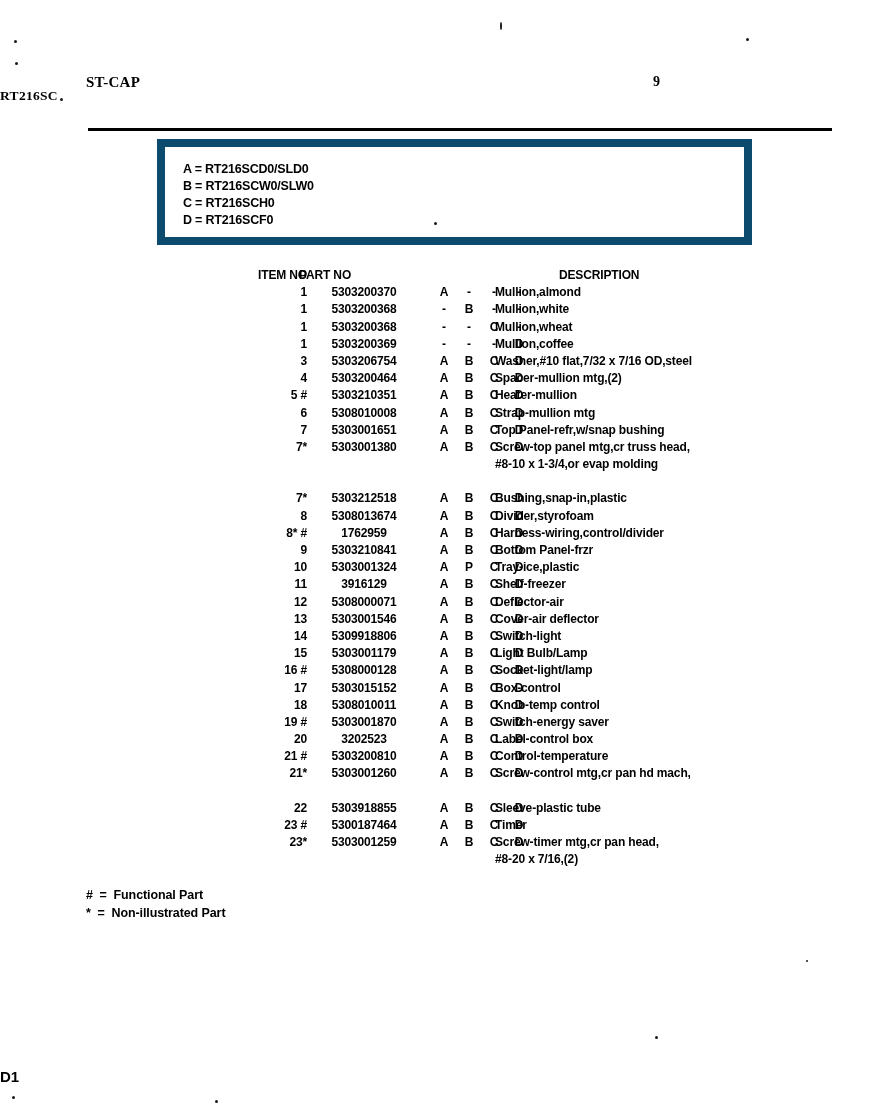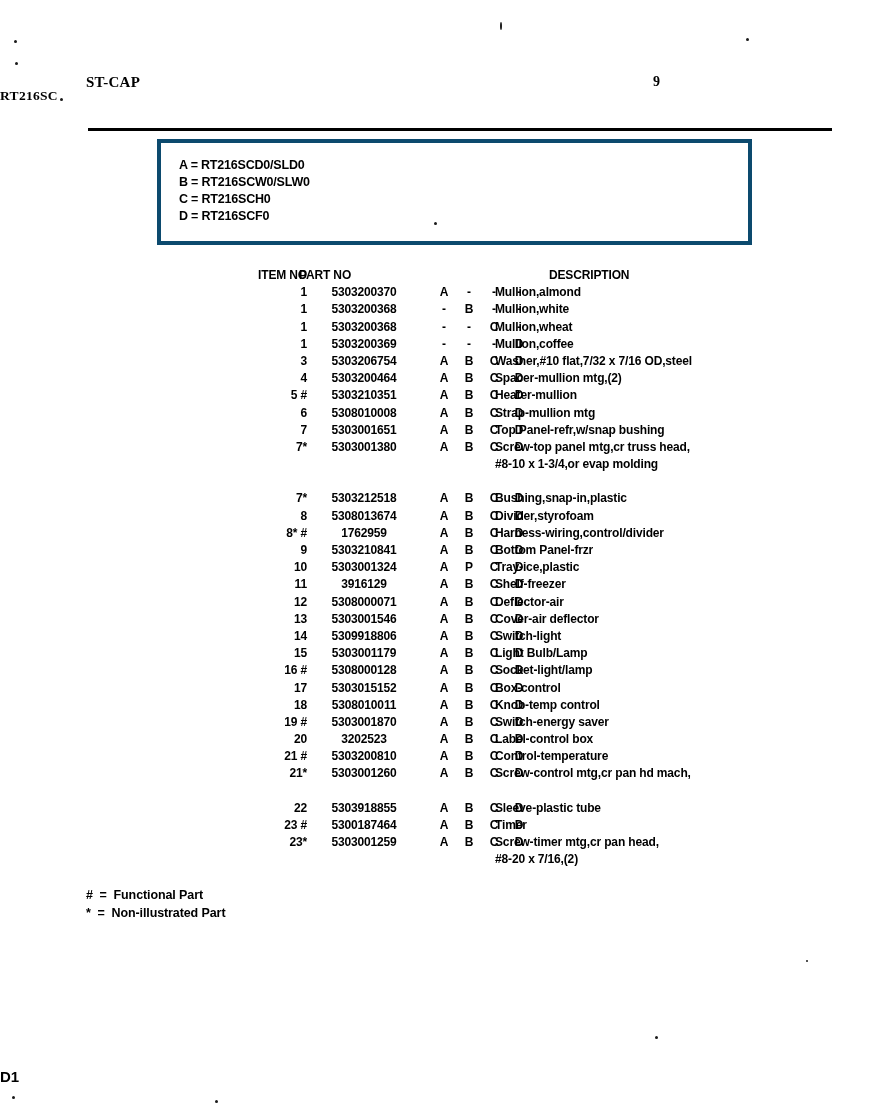--- a/index.html
+++ b/index.html
@@ -76,21 +76,21 @@
     background: #000;
   }
 
   
   .models-box {
     position: absolute;
     left: 157px;
     top: 139px;
     width: 595px;
     height: 106px;
-    border: 4px solid #0c4a6e;
+    border: 8px solid #0c4a6e;
     box-sizing: border-box;
   }
   .models-list {
     position: absolute;
     left: 18px;
     top: 14px;
     font-size: 12.5px;
     font-weight: bold;
     line-height: 17px;
     letter-spacing: -0.2px;
@@ -131,21 +131,21 @@
   .c-c  { position: absolute; left: 251px; width: 12px; text-align: center; }
   .c-d  { position: absolute; left: 276px; width: 12px; text-align: center; }
   .c-desc {
     position: absolute;
     left: 258px;
     width: 320px;
     text-align: left;
   }
   .hdr-row .c-item { left: 0; }
   .hdr-row .c-part { left: 62px; width: 130px; text-align: left; }
-  .hdr-row .c-desc { left: 264px; padding-left: 48px; }
+  .hdr-row .c-desc { left: 274px; padding-left: 48px; }
 
   .desc2 {
     position: absolute;
     left: 258px;
     width: 320px;
   }
 
   
   .legend {
     position: absolute;

